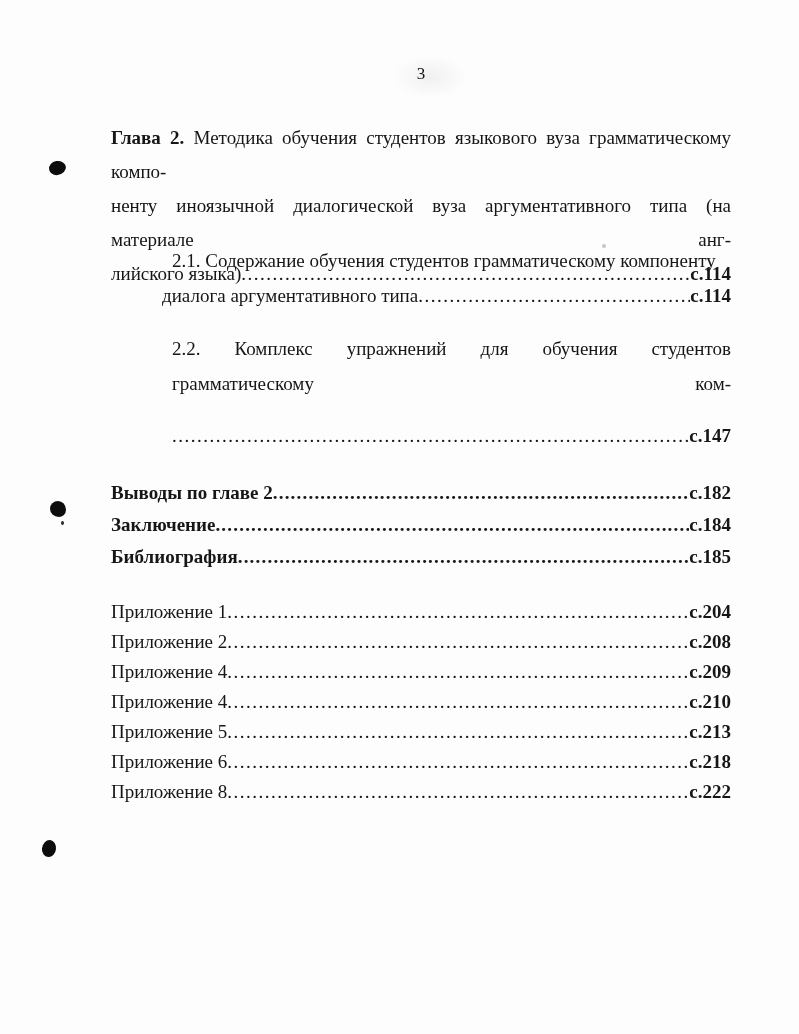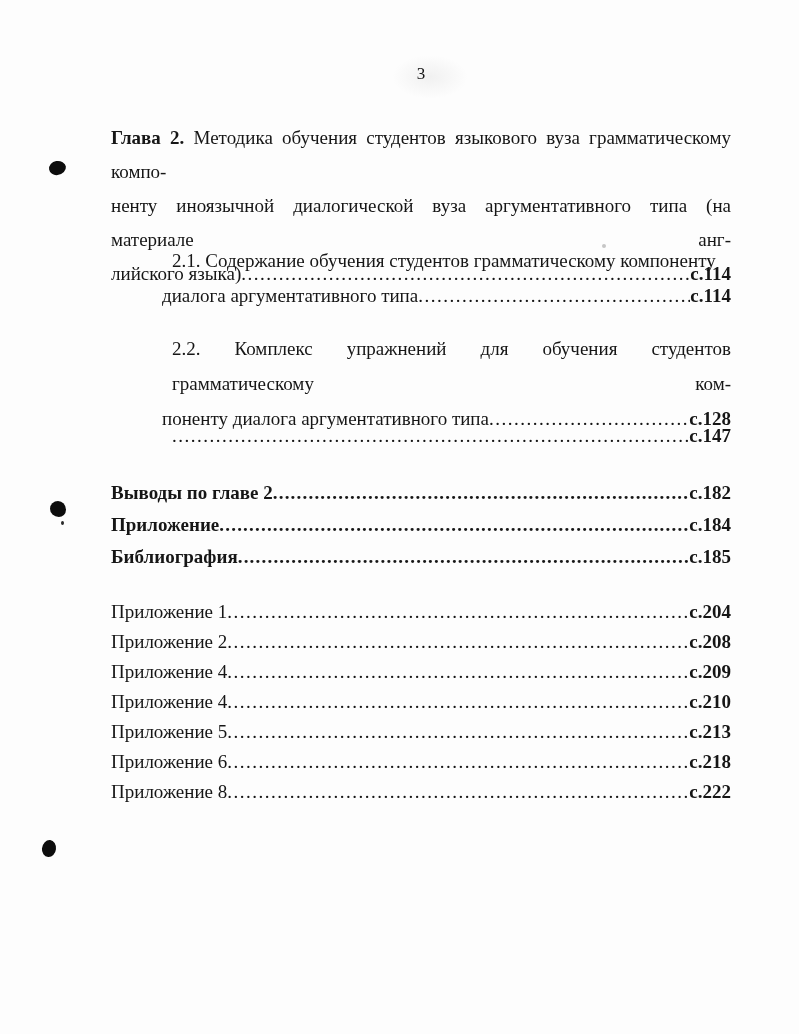--- a/index.html
+++ b/index.html
@@ -89,42 +89,37 @@
     <div class="ind1">2.1. Содержание обучения студентов грамматическому компоненту</div>
     <div class="row ind2">
       <span class="lbl">диалога аргументативного типа</span>
       <span class="dots"></span>
       <span class="pref">с.114</span>
     </div>
   </div>
 
   <div class="block s22">
     <div class="ind1 just">2.2. Комплекс упражнений для обучения студентов грамматическому ком-</div>
-    <div class="row ind2">
-      <span class="lbl">поненту диалога аргументативного типа</span>
-      <span class="dots"></span>
-      <span class="pref">с.128</span>
-    </div>
   </div>
 
   <div class="block s23">
     <div class="row ind1">
       <span class="dots"></span>
       <span class="pref">с.147</span>
     </div>
   </div>
 
   <div class="block boldtrio">
     <div class="row">
       <span class="lbl b">Выводы по главе 2</span>
       <span class="dots"></span>
       <span class="pref">с.182</span>
     </div>
     <div class="row">
-      <span class="lbl b">Приложение</span>
+      <span class="lbl b">Заключение</span>
       <span class="dots"></span>
       <span class="pref">с.184</span>
     </div>
     <div class="row">
       <span class="lbl b">Библиография</span>
       <span class="dots"></span>
       <span class="pref">с.185</span>
     </div>
   </div>
 

